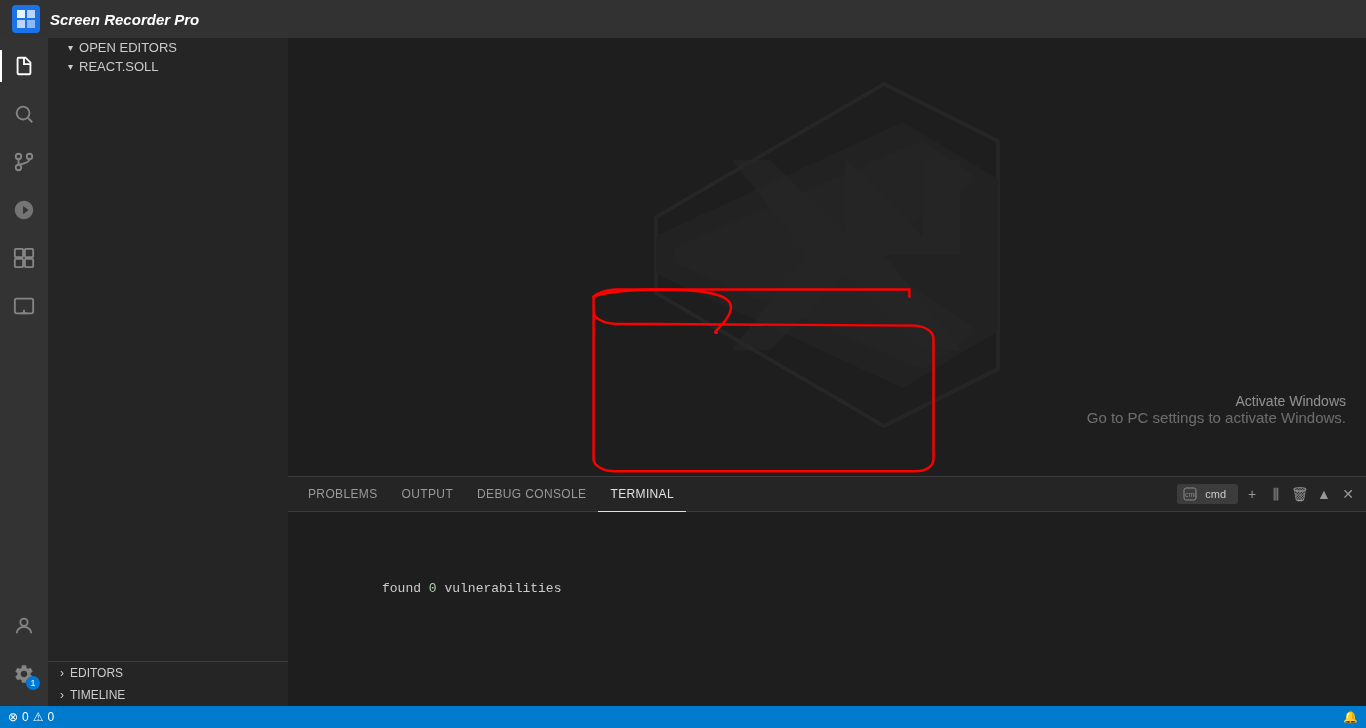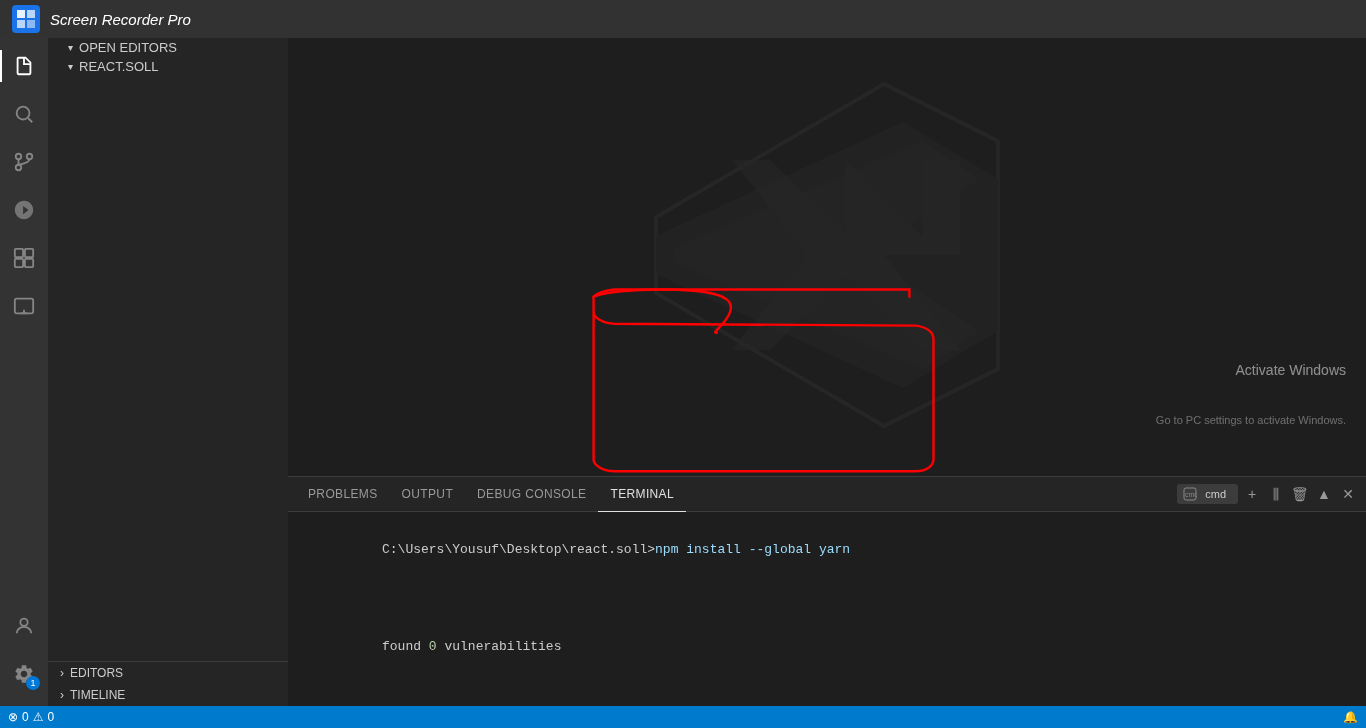--- a/index.html
+++ b/index.html
@@ -29,21 +29,21 @@
       background: #1a73e8;
       border-radius: 4px;
       display: flex;
       align-items: center;
       justify-content: center;
       margin-right: 10px;
     }
     .title-bar-title {
       color: #fff;
       font-size: 15px;
-      font-weight: 400;
+      font-weight: 700;
       font-style: italic;
     }
 
     
     .main-layout {
       display: flex;
       flex: 1;
       overflow: hidden;
     }
 
@@ -311,23 +311,22 @@
       color: rgba(255,255,255,0.4);
       font-size: 13px;
       text-align: right;
       pointer-events: none;
     }
     .activate-windows .title {
       font-size: 14px;
       color: rgba(255,255,255,0.5);
     }
     .activate-windows .subtitle {
-      font-size: 11px;
+      font-size: 15px;
       color: rgba(255,255,255,0.35);
-      margin-top: 36px;
     }
   </style>
 </head>
 <body>
 
 <div class="title-bar">
   <div class="title-bar-logo">
     <svg width="18" height="18" viewBox="0 0 18 18" fill="none">
       <rect width="8" height="8" fill="white" opacity="0.9"></rect>
       <rect x="10" width="8" height="8" fill="white" opacity="0.7"></rect>
@@ -476,23 +475,20 @@
           </span>
           <div class="terminal-ctrl-btn">+</div>
           <div class="terminal-ctrl-btn">⫼</div>
           <div class="terminal-ctrl-btn">🗑</div>
           <div class="terminal-ctrl-btn">▲</div>
           <div class="terminal-ctrl-btn">✕</div>
         </div>
       </div>
 
       <div class="terminal-content">
-        <div class="terminal-line">
-          <span class="terminal-prompt">C:\Users\Yousuf\Desktop\react.soll&gt;</span><span class="terminal-cmd">npm install --global yarn</span>
-        </div>
         <div class="terminal-line"> </div>
         <div class="terminal-line"> </div>
         <div class="terminal-line">
           <span class="terminal-output">found </span><span class="terminal-number">0</span><span class="terminal-output"> vulnerabilities</span>
         </div>
         <div class="terminal-line"> </div>
 
       </div>
     </div>
 

